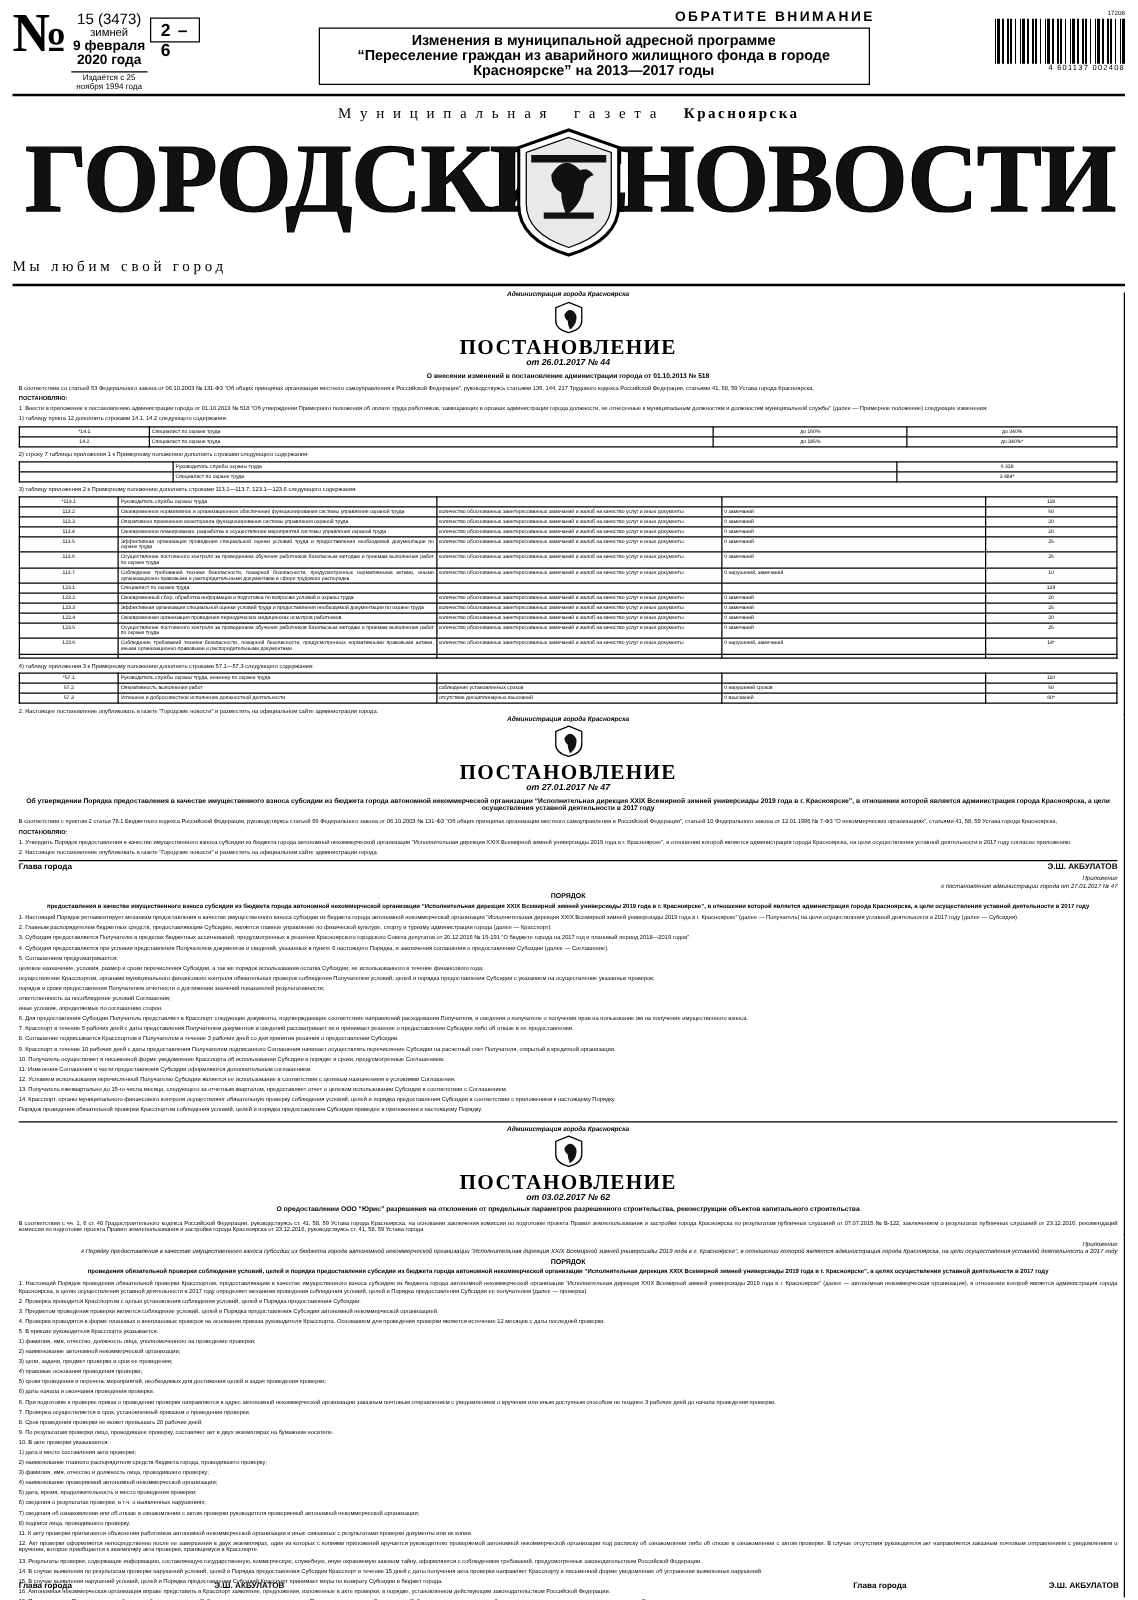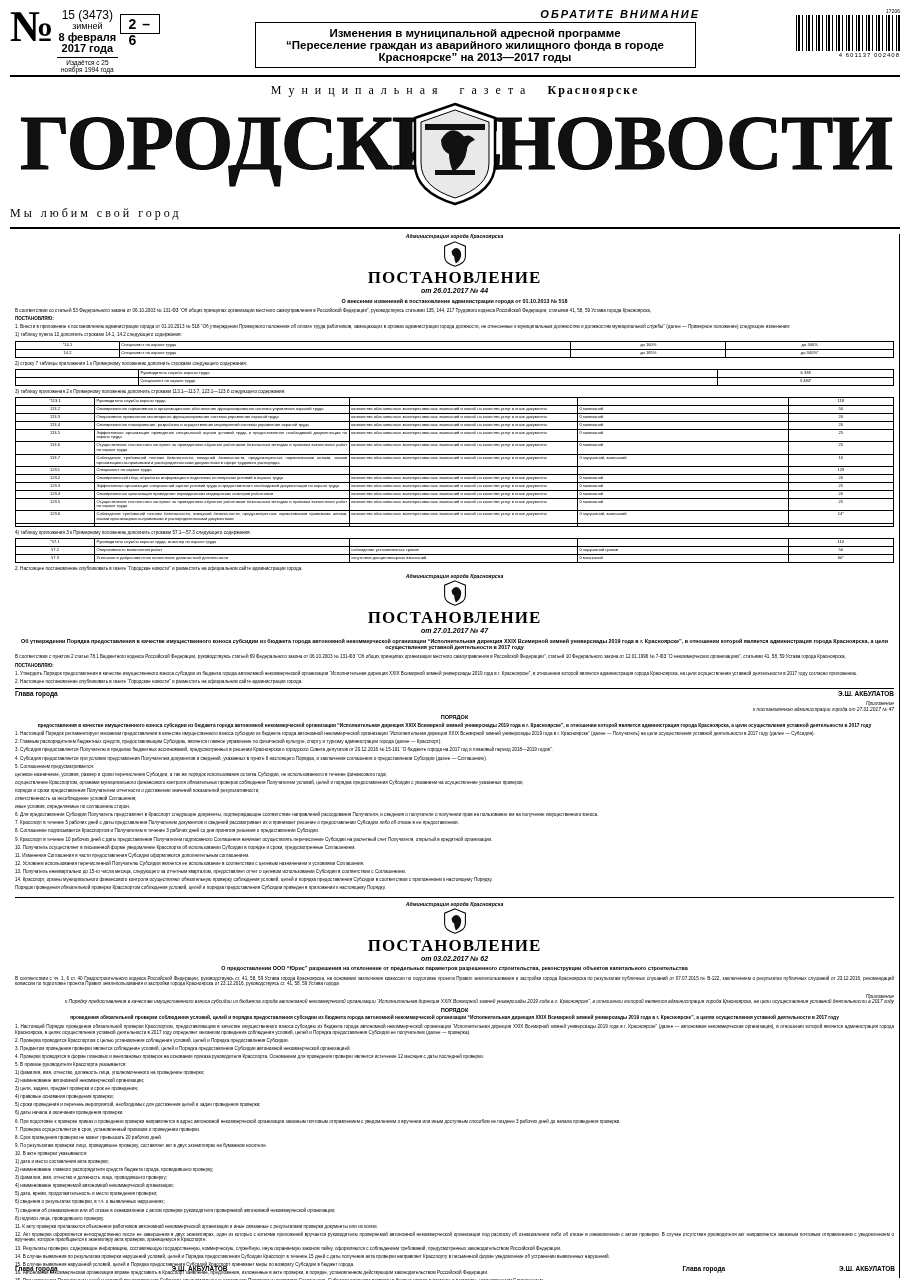--- a/index.html
+++ b/index.html
@@ -13,21 +13,21 @@
   
   .topbar{display:flex;align-items:stretch;border-bottom:2px solid #000;padding-bottom:2px;}
   .issue-block{display:flex;align-items:flex-start;width:150px;flex:0 0 150px;}
   .numero{font-family:"Liberation Serif", serif;font-size:44px;line-height:38px;font-weight:700;padding-right:3px;}
   .issue-info{font-size:9px;line-height:11px;text-align:center;padding-top:2px;}
   .issue-info .big{font-size:12px;font-weight:400;}
   .issue-info .dt{font-size:11px;font-weight:700;}
   .issue-since{font-size:6.5px;text-align:center;margin-top:3px;border-top:1px solid #000;padding-top:1px;}
   .pagerange{border:1.5px solid #000;font-size:14px;font-weight:700;padding:1px 8px;height:16px;align-self:flex-start;margin-top:6px;margin-left:2px;letter-spacing:1px;}
   .attention-col{flex:1;display:flex;flex-direction:column;align-items:center;}
-  .attention{font-size:11px;font-weight:700;letter-spacing:2px;align-self:flex-end;margin-right:90px;font-style:italic;}
+  .attention{font-size:11px;font-weight:700;letter-spacing:2px;align-self:flex-end;margin-right:90px;}
   .headbox{border:1.5px solid #000;margin-top:2px;padding:4px 10px;text-align:center;width:441px;box-sizing:border-box;}
   .headbox .l1{font-size:11.5px;font-weight:700;}
   .headbox .l2{font-size:11.5px;font-weight:700;}
   .barcode-wrap{width:110px;flex:0 0 110px;display:flex;flex-direction:column;align-items:flex-end;}
   .barcode{height:36px;width:104px;background:repeating-linear-gradient(90deg,#000 0 1px,#fff 1px 2px,#000 2px 4px,#fff 4px 6px,#000 6px 7px,#fff 7px 10px);}
   .barcode-num{font-size:6px;letter-spacing:1px;margin-top:1px;}
   .barcode-top{font-size:5px;align-self:flex-end;margin-bottom:1px;}
 
   
   .muni-line{text-align:center;font-size:12px;letter-spacing:2px;margin-top:6px;font-family:"Liberation Serif",serif;}
@@ -84,22 +84,22 @@
 
 <div class="page">
 
   <div class="topbar">
     <div class="issue-block">
       <div class="numero">№</div>
       <div>
         <div class="issue-info">
           <div class="big">15 (3473)</div>
           <div>зимней</div>
-          <div class="dt">8 февраля</div>
-          <div class="dt">2017 года</div>
+          <div class="dt">9 февраля</div>
+          <div class="dt">2020 года</div>
         </div>
         <div class="issue-since">Издаётся с 25 ноября 1994 года</div>
       </div>
       <div class="pagerange">2 – 6</div>
     </div>
 
     <div class="attention-col">
       <div class="attention">ОБРАТИТЕ ВНИМАНИЕ</div>
       <div class="headbox">
         <div class="l1">Изменения в муниципальной адресной программе</div>
@@ -112,21 +112,21 @@
       <div class="barcode"></div>
       <div class="barcode-num">4 601137 002408</div>
     </div>
   </div>
 
   <div class="muni-line">
     <span>М у н и ц и п а л ь н а я</span>
     &nbsp;&nbsp;
     <span>г а з е т а</span>
     &nbsp;&nbsp;
-    <b>Красноярске</b>
+    <b>Красноярска</b>
   </div>
 
   <div class="logo-row">
     <div class="logo-word logo-left">ГОРОДСКИЕ</div>
     <svg class="crest" viewBox="0 0 120 108">
       <path d="M60 4 L100 18 L100 64 Q100 92 60 104 Q20 92 20 64 L20 18 Z" fill="#fff" stroke="#000" stroke-width="2.5"></path>
       <path d="M60 10 L94 22 L94 63 Q94 87 60 98 Q26 87 26 63 L26 22 Z" fill="#e9e9e9" stroke="#000" stroke-width="1"></path>
       <path d="M46 40 q8 -14 18 -8 q10 6 8 18 q-2 14 -14 22 q-4 -10 -4 -18 q-8 -4 -8 -14z" fill="#111"></path>
       <path d="M66 38 q8 -6 14 2 q-6 2 -8 8z" fill="#111"></path>
       <rect x="40" y="70" width="40" height="5" fill="#111"></rect>

